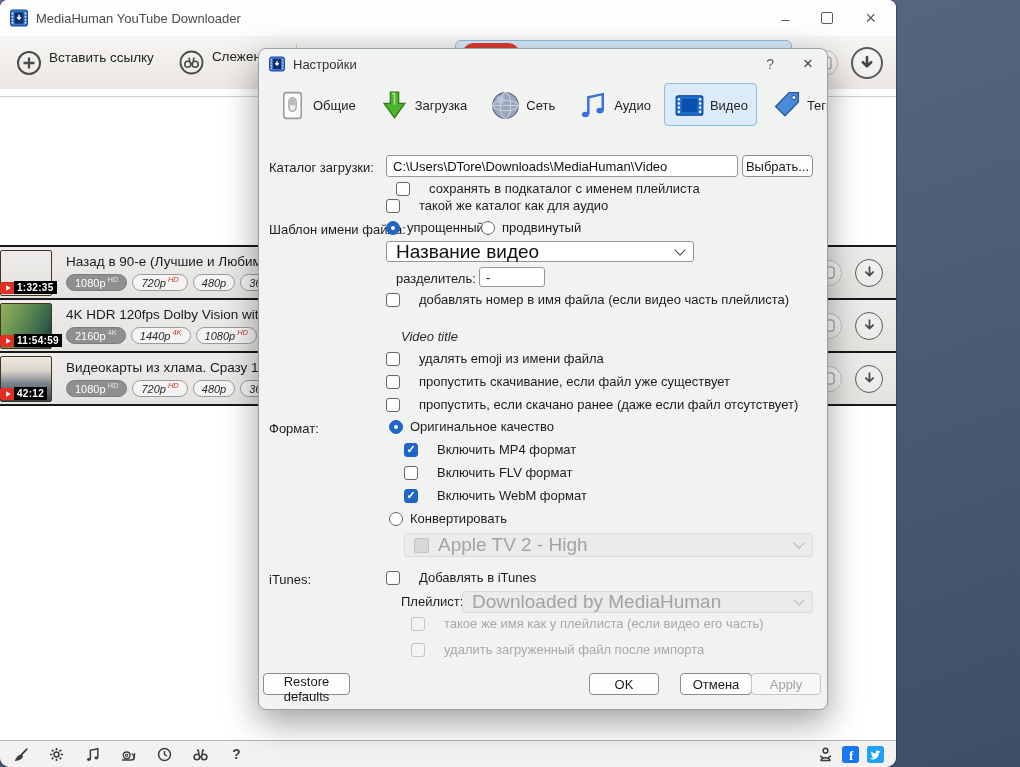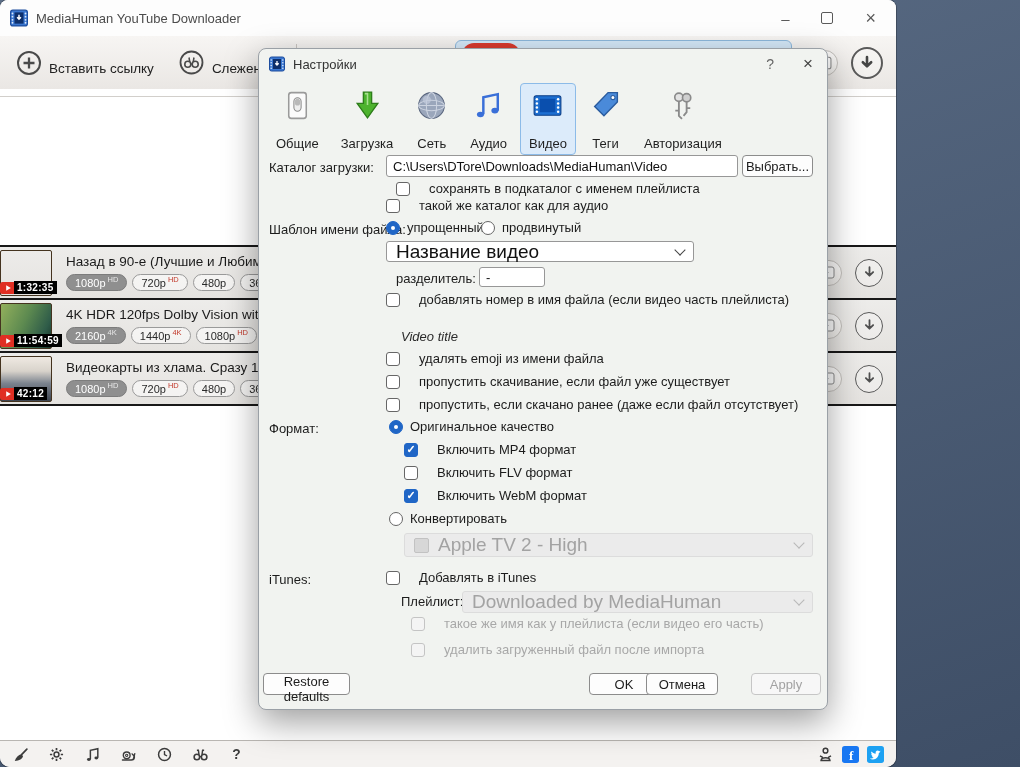--- a/index.html
+++ b/index.html
@@ -9,21 +9,21 @@
   
   .titlebar{position:absolute;left:0;top:0;right:0;height:36px;background:#fdfdfd;display:flex;align-items:center;padding:0 10px;box-sizing:border-box;}
   .titlebar .appico{width:18px;height:18px;margin-right:8px;flex:none;}
   .titlebar .ttl{font-size:13px;color:#4c4c4c;}
   .winctl{margin-left:auto;display:flex;align-items:center;gap:32px;margin-right:10px;color:#5a5a5a;}
   .wmin{font-size:15px;line-height:1;}
   .wmax{width:10px;height:10px;border:1.2px solid #5a5a5a;border-radius:2px;display:inline-block;}
   .wclose{font-size:18px;line-height:1;}
   
   .toolbar{position:absolute;left:0;top:36px;right:0;height:53px;background:linear-gradient(#f7f5f3,#eae7e4);border-bottom:1px solid #c6c2be;display:flex;align-items:center;}
-  .tbtn{display:flex;align-items:flex-end;gap:7px;margin-left:16px;font-size:13.5px;color:#222;}
+  .tbtn{display:flex;align-items:flex-start;gap:7px;margin-left:16px;font-size:13.5px;color:#222;}
   .tsep{width:1px;height:38px;background:#c9c5c1;margin-left:20px;}
   .urlbox{position:absolute;left:455px;top:4px;width:335px;height:34px;background:#d4e8f8;border:1px solid #8db8dc;border-radius:6px;}
   .redpill{position:absolute;left:462px;top:7px;width:58px;height:24px;background:#d93a2e;border-radius:12px;}
   .topctl{margin-left:auto;display:flex;align-items:center;gap:13px;padding-right:13px;}
   
   .toggle{width:56px;height:26px;border:1px solid #c2bfbb;border-radius:13px;background:linear-gradient(#fbfaf9,#edebe8);display:inline-flex;align-items:center;box-sizing:border-box;}
   .knob{width:21px;height:21px;border-radius:50%;background:radial-gradient(circle at 35% 30%,#eceae7,#ccc9c5);border:1px solid #b3b0ac;margin-left:2px;flex:none;}
   .filmbox{margin-left:5px;line-height:0;}
   .dlbtn{width:28px;height:28px;border:1.7px solid #5a5a5a;border-radius:50%;display:inline-flex;align-items:center;justify-content:center;box-sizing:border-box;background:rgba(255,255,255,.25);}
   .dlbtn.big{width:32px;height:32px;border-width:2.2px;}
@@ -36,37 +36,37 @@
   .thumb.t1{background:linear-gradient(115deg,#d0526e 0%,#9324431 40%,#8e2240 42%,#461120 75%,#1d0a0f 100%);}
   .thumb.t2{background:linear-gradient(115deg,#93b05c 0%,#5d8a50 45%,#2f5c49 80%,#183528 100%);}
   .thumb.t3{background:linear-gradient(180deg,#efe9e2 0%,#d8d3cb 32%,#7b838e 60%,#3e4550 100%);}
   .yt{position:absolute;left:-1px;bottom:1px;line-height:0;}
   .dur{position:absolute;left:13px;bottom:1px;background:#000;color:#fff;font-size:10px;font-weight:bold;padding:0 3px;line-height:13px;letter-spacing:.3px;white-space:nowrap;}
   .vmain{margin-left:14px;min-width:0;}
   .vtitle{font-size:13.5px;color:#1b1b1b;white-space:nowrap;}
   .vbadges{margin-top:5px;display:flex;align-items:center;white-space:nowrap;}
   .pill{display:inline-flex;align-items:center;height:17px;padding:0 8px;border-radius:9px;font-size:11px;margin-right:5px;box-sizing:border-box;}
   .pill.filled{background:#8f8f8f;border:1px solid #7c7c7c;color:#fff;}
-  .pill.outline{background:rgba(255,255,255,.55);border:1px solid #9a9a9a;color:#2a2a2a;}
+  .pill.outline{background:rgba(255,255,255,.55);border:1px solid #9a9a9a;color:#2a2a2a;font-style:italic;}
   .pill sup{font-size:7.5px;margin-left:2px;transform:translateY(-3px);}
   .pill.filled sup{color:#e8e8e8;}
   .pill.outline sup{color:#c23a2c;}
   .vctrl{margin-left:auto;display:flex;align-items:center;gap:13px;padding-right:13px;}
   
   .statusbar{position:absolute;left:0;bottom:0;right:0;height:27px;background:#f4f2f0;border-top:1px solid #b9b6b2;display:flex;align-items:center;padding:0 12px;box-sizing:border-box;}
   .sleft{display:flex;align-items:center;gap:19px;}
   .sright{margin-left:auto;display:flex;align-items:center;gap:8px;}
   .sico{line-height:0;}
   
   .dialog{position:absolute;left:258px;top:48px;width:570px;height:662px;background:#f1f3f0;border:1px solid #9aa0a6;border-radius:8px;box-shadow:0 12px 34px rgba(0,0,0,.38);z-index:10;box-sizing:border-box;overflow:hidden;}
   .dlg-title{height:30px;display:flex;align-items:center;padding:0 10px;gap:8px;font-size:13px;color:#333;}
   .dlg-help{margin-left:auto;color:#666;font-size:14px;width:22px;text-align:center;}
   .dlg-close{font-size:17px;color:#444;margin-left:14px;margin-right:4px;}
   .dlg-tabs{display:flex;align-items:flex-start;padding:4px 0 0 8px;gap:4px;height:66px;box-sizing:border-box;}
-  .tab{display:flex;flex-direction:column;align-items:center;gap:14px;padding:5px 8px 3px;border-radius:4px;border:1px solid transparent;font-size:13px;color:#1f1f1f;}
+  .tab{display:flex;flex-direction:row;align-items:center;gap:4px;padding:5px 8px 3px;border-radius:4px;border:1px solid transparent;font-size:13px;color:#1f1f1f;}
   .tab.active{background:#dcebfa;border-color:#8cbbe8;}
   .ticon{width:33px;height:33px;}
   .dlg-body{position:relative;height:562px;font-size:13px;}
   .flabel{position:absolute;font-size:13px;color:#1c1c1c;white-space:nowrap;}
   .preview{position:absolute;font-size:13px;font-style:italic;color:#2b2b2b;}
   .tinput{position:absolute;height:22px;border:1px solid #979797;border-radius:3px;background:#fff;font:13px "Liberation Sans",sans-serif;padding:0 6px;box-sizing:border-box;color:#111;}
   .combo{position:absolute;height:21px;border:1px solid #979797;border-radius:3px;background:#fff;font-size:19px;color:#111;display:flex;align-items:center;padding:0 9px;box-sizing:border-box;white-space:nowrap;}
   .combo .chev{margin-left:auto;width:7px;height:7px;border-right:1.4px solid #444;border-bottom:1.4px solid #444;transform:rotate(45deg);margin-top:-4px;flex:none;}
   .combo.dis{background:#ebebeb;border-color:#dcdcdc;color:#a3a3a3;}
   .combo.dis .chev{border-color:#b8b8b8;}
@@ -530,19 +530,19 @@
           <span class="box"></span>
           <span>такое же имя как у плейлиста (если видео его часть)</span>
         </label>
         <label class="cb dis" style="left:152px;top:497px">
           <span class="box"></span>
           <span>удалить загруженный файл после импорта</span>
         </label>
 
         <button class="btn" style="left:4px;top:528px;width:87px">Restore defaults</button>
         <button class="btn" style="left:330px;top:528px;width:70px">OK</button>
-        <button class="btn" style="left:387px;top:528px;width:72px">Отмена</button>
+        <button class="btn" style="left:421px;top:528px;width:72px">Отмена</button>
         <button class="btn dis" style="left:492px;top:528px;width:70px">Apply</button>
       </div>
     </div>
 
   </div>
 </div>
 
 </body></html>

